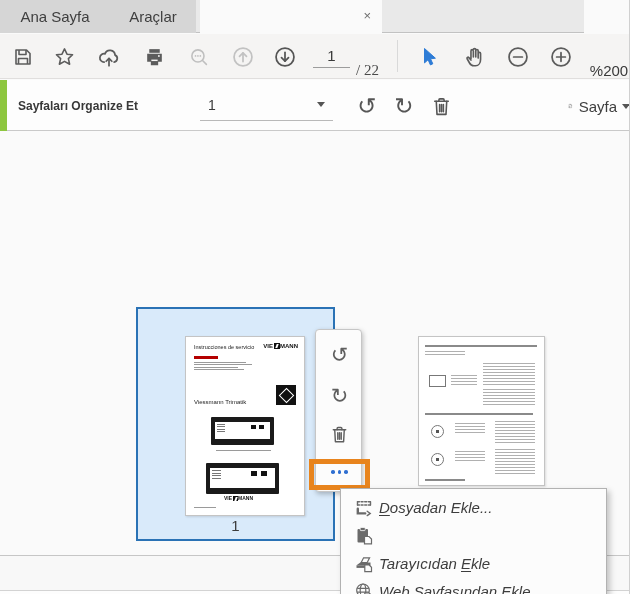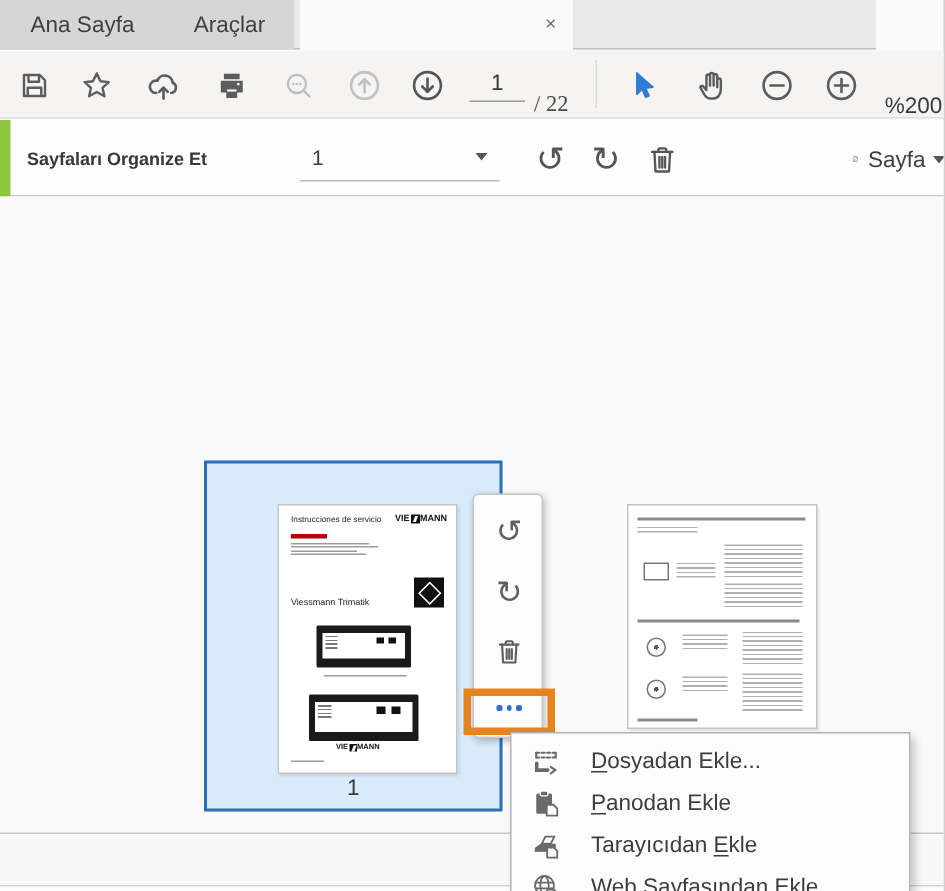--- a/index.html
+++ b/index.html
@@ -82,21 +82,21 @@
   .dot { width:3.5px; height:3.5px; border-radius:50%; background:#2f6fd1; }
 
   .annot { position:absolute; border:5px solid #e8841d; background:transparent; }
   .annot1 { left:309px; top:328px; width:61px; height:31px; z-index:4; }
 
   
   .menu { left:340px; top:357px; width:267px; background:#fcfcfc; border:1px solid #b2b2b2;
           box-shadow:3px 3px 6px rgba(0,0,0,0.22); z-index:6; padding:4px 0 8px 0; }
   .mitem { height:28px; display:flex; align-items:center; padding:0 14px 0 10px; font-size:15px; color:#3d3d3d; }
   .micon { width:26px; display:flex; align-items:center; justify-content:center; color:#6a6a6a; }
-  .mlabel { margin-left:17px; white-space:pre; }
+  .mlabel { margin-left:2px; white-space:pre;font-style:italic; }
   .mn { text-decoration:underline; text-underline-offset:2px; }
   .mshort { margin-left:auto; font-size:15px; color:#3d3d3d; }
 
   
   .footer { left:0; top:555px; width:630px; height:35px; background:#f8f8f8; border-top:1px solid #c6c6c6; z-index:5; }
   .bottomstrip { left:0; top:590px; width:630px; height:4px; background:#fdfdfd; border-top:1px solid #d3d3d3; z-index:5; }
 </style>
 </head>
 <body>
 
@@ -339,21 +339,20 @@
         <span class="mshort"></span>
       </div>
       <div class="mitem">
         <span class="micon">
           <svg width="20" height="20" viewBox="0 0 20 20">
               <rect x="3.5" y="4" width="10.5" height="13.5" rx="1" fill="#6a6a6a"></rect>
               <rect x="6.2" y="2.4" width="5" height="3.2" rx="0.8" fill="#6a6a6a" stroke="#fcfcfc" stroke-width="0.8"></rect>
               <path d="M10.5 11.5H15l2.5 2.5v4.8h-7z" fill="#fcfcfc" stroke="#6a6a6a" stroke-width="1.2"></path>
             </svg>
         </span>
-        <span class="mlabel"><span></span><span class="mn">P</span><span>anodan Ekle</span></span>
         <span class="mshort"></span>
       </div>
       <div class="mitem">
         <span class="micon">
           <svg width="20" height="20" viewBox="0 0 20 20">
               <path d="M7.2 9.5 9.6 4.8h6l-2.4 4.7z" fill="#fcfcfc" stroke="#6a6a6a" stroke-width="1.2"></path>
               <path d="M2.5 12.3l3.8-2.8h10.2v2.8z" fill="#6a6a6a"></path>
               <rect x="2.5" y="12.3" width="14" height="2.6" fill="#6a6a6a"></rect>
               <path d="M10.8 12h4.4l2.3 2.3v4.4h-6.7z" fill="#fcfcfc" stroke="#6a6a6a" stroke-width="1.2"></path>
             </svg>

